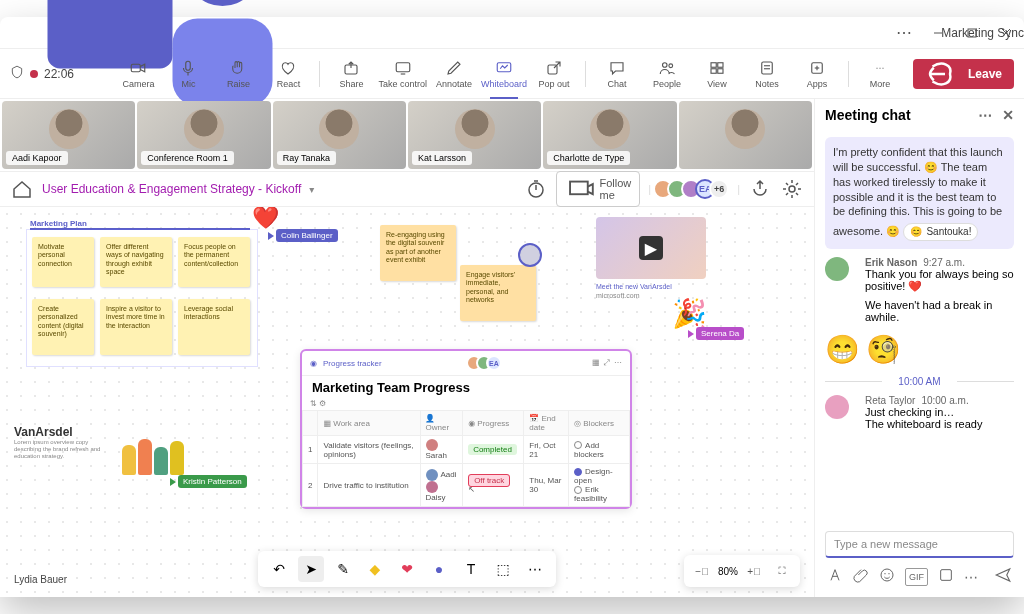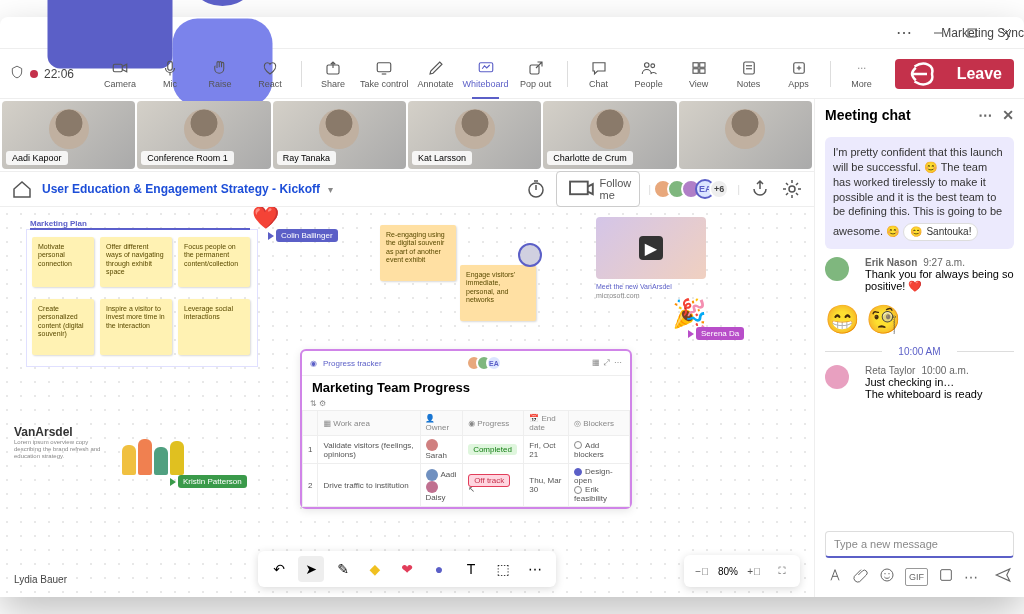--- a/index.html
+++ b/index.html
@@ -14,32 +14,32 @@
 
 .toolbar { height: 50px; display: flex; align-items: center; padding: 0 10px; gap: 4px; border-bottom: 1px solid #eee; }
 .toolbar-left { display: flex; align-items: center; gap: 6px; color: #444; font-size: 12px; }
 .rec-dot { width: 8px; height: 8px; background: #c4314b; border-radius: 50%; }
 .toolbar-spacer { flex: 1; }
 .toolbar-btn { display: flex; flex-direction: column; align-items: center; justify-content: center; min-width: 46px; height: 44px; gap: 2px; font-size: 9px; color: #555; cursor: pointer; border-radius: 4px; position: relative; }
 .toolbar-btn.active { color: #5b5fc7; }
 .toolbar-btn.active::after { content:''; position:absolute; bottom:-3px; left:20%; width:60%; height:2px; background:#5b5fc7; }
 .toolbar-btn .icon { width: 18px; height: 18px; display: grid; place-items: center; }
 .divider { width: 1px; height: 26px; background: #ddd; margin: 0 4px; }
-.leave-btn { background: #c4314b; color: #fff; border-radius: 4px; height: 30px; padding: 0 12px; display: flex; align-items: center; gap: 20px; font-size: 16px; font-weight: 600; cursor: pointer; margin-left: 6px; }
+.leave-btn { background: #c4314b; color: #fff; border-radius: 4px; height: 30px; padding: 0 12px; display: flex; align-items: center; gap: 13px; font-size: 12px; font-weight: 600; cursor: pointer; margin-left: 6px; }
 
 .main { flex: 1; display: flex; min-height: 0; }
 .left-pane { flex: 1; display: flex; flex-direction: column; min-width: 0; }
 
 .videos { height: 72px; display: flex; gap: 2px; padding: 2px; }
 .video-tile { flex: 1; background: linear-gradient(135deg,#d4d0c8,#aaa); border-radius: 4px; position: relative; overflow: hidden; display: flex; align-items: flex-end; }
 .video-label { background: rgba(255,255,255,.85); font-size: 9px; padding: 2px 6px; border-radius: 3px; margin: 4px; }
 .avatar-sil { position:absolute; left:50%; top:8px; transform:translateX(-50%); width:40px; height:40px; border-radius:50%; background:radial-gradient(circle at 50% 35%, #8a7a6a 0 40%, transparent 42%), #c0b0a0; }
 
 .wb-header { height: 36px; display: flex; align-items: center; padding: 0 10px; gap: 8px; border-top: 1px solid #eee; border-bottom: 1px solid #eee; }
-.wb-title { font-size: 12px; font-weight: 700; color: #1d4ed8; }
+.wb-title { font-size: 12px; font-weight: 400; color: #a21caf; }
 .wb-header-right { margin-left: auto; display: flex; align-items: center; gap: 8px; font-size: 11px; color: #555; }
 .mini-avatars { display: flex; }
 .mini-avatar { width: 20px; height: 20px; border-radius: 50%; border: 2px solid #fff; margin-left: -6px; display: grid; place-items: center; font-size: 9px; font-weight: 700; color: #fff; }
 .plus-count { background:#eee; color:#444; font-size:9px; }
 .iconbtn { width:24px; height:24px; display:grid; place-items:center; cursor:pointer; border-radius:4px; color:#555; }
 .follow-btn { display:flex; align-items:center; gap:4px; border:1px solid #ccc; padding:2px 8px; border-radius:4px; font-size:11px; cursor:pointer; }
 
 .canvas { flex: 1; position: relative; background: #fff; overflow: hidden; }
 .dotgrid { position:absolute; inset:0; background-image: radial-gradient(#e8e8e8 1px, transparent 1px); background-size: 14px 14px; }
 
@@ -309,21 +309,21 @@
         <div class="video-tile">
             <div class="avatar-sil"></div>
             <span class="video-label">Ray Tanaka</span>
           </div>
         <div class="video-tile">
             <div class="avatar-sil"></div>
             <span class="video-label">Kat Larsson</span>
           </div>
         <div class="video-tile">
             <div class="avatar-sil"></div>
-            <span class="video-label">Charlotte de Crum</span>
+            <span class="video-label">Charlotte de Type</span>
           </div>
         <div class="video-tile">
             <div class="avatar-sil"></div>
           </div>
       </div>
 
       <div class="wb-header">
         <span class="iconbtn">
             <svg viewBox="0 0 24 24" width="16" height="16">
               <path d="M4 12 L12 5 L20 12 V20 H4 Z" fill="none" stroke="#555" stroke-width="1.5"></path>
@@ -503,20 +503,21 @@
           <div class="reaction">😊 <span>Santouka!</span></div>
         </div>
         <div class="msg">
           <div class="av" style="background:#7fb77e"></div>
           <div class="content">
             <div class="meta">
                 <b>Erik Nason</b>
                 <span>9:27 a.m.</span>
               </div>
             <div>Thank you for always being so positive! ❤️</div>
+            <div style="margin-top:6px">We haven't had a break in awhile.</div>
           </div>
         </div>
         <div class="big-emoji">
             <span>😁</span>
             <span>🧐</span>
           </div>
         <div class="time-div">10:00 AM</div>
         <div class="msg">
           <div class="av" style="background:#e8a0c0"></div>
           <div class="content">

